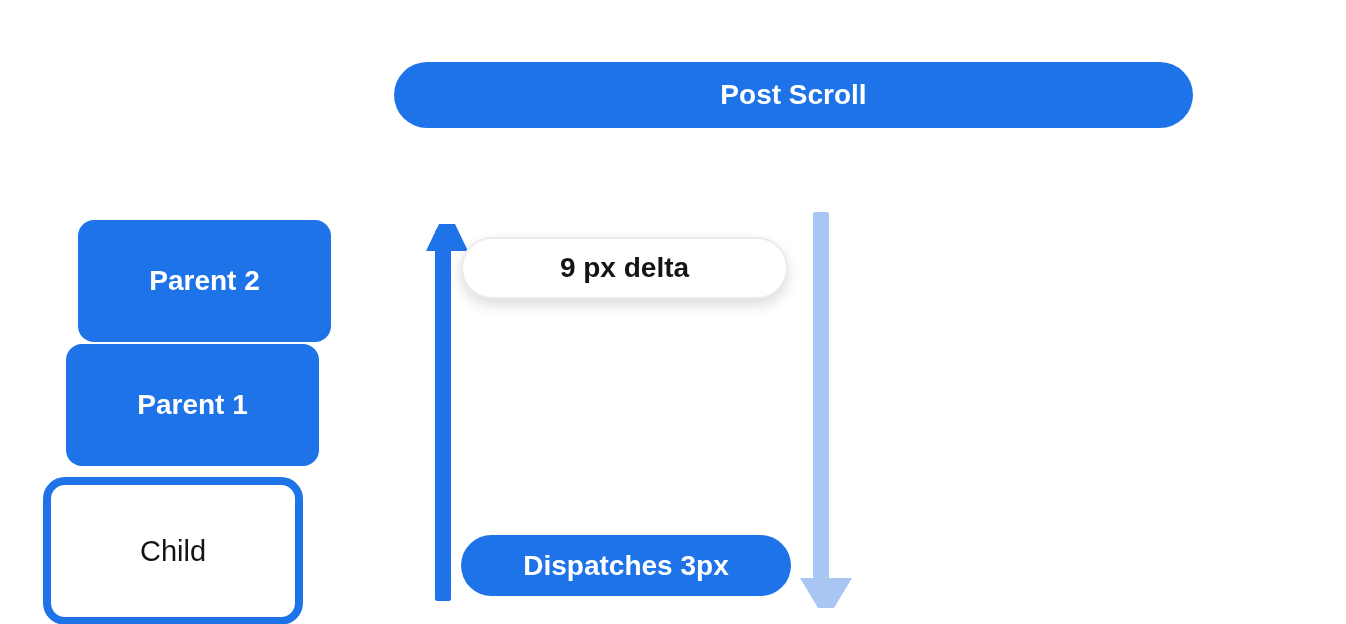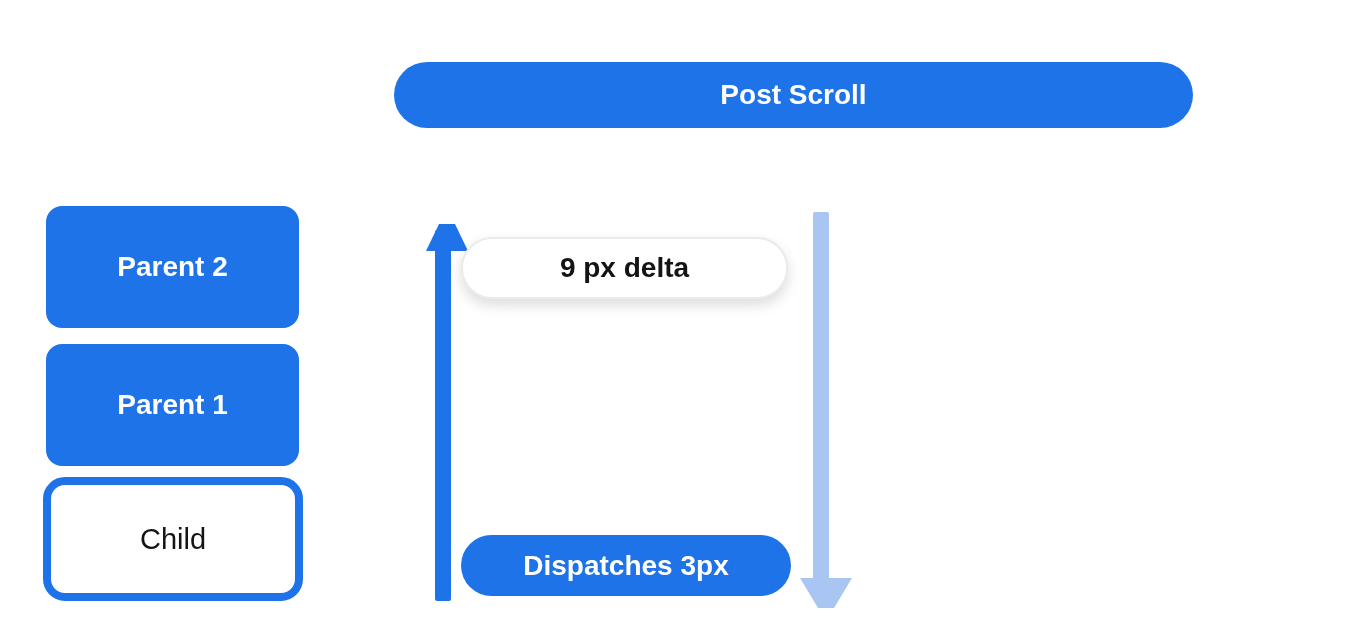--- a/index.html
+++ b/index.html
@@ -36,25 +36,25 @@
     width: 253px; height: 122px;
     border-radius: 16px;
     display: flex; align-items: center; justify-content: center;
     font-size: 28px;
   }
   .node.filled {
     background: var(--accent);
     color: var(--text-light);
     font-weight: bold;
   }
-  .node-parent2 { top: 190px; }
-  .node-parent1 { top: 328px; }
+  .node-parent2 { top: 204px; margin-left: 32px; }
+  .node-parent1 { top: 328px; margin-left: 20px; }
   .node-child {
     left: 27px; top: 461px;
-    width: 260px; height: 124px;
+    width: 260px; height: 148px;
     background: var(--bg);
     border: 8px solid var(--accent);
     border-radius: 22px;
     color: var(--text-dark);
     font-weight: 500;
     font-size: 29px;
     text-align: center;
   }
 
   

